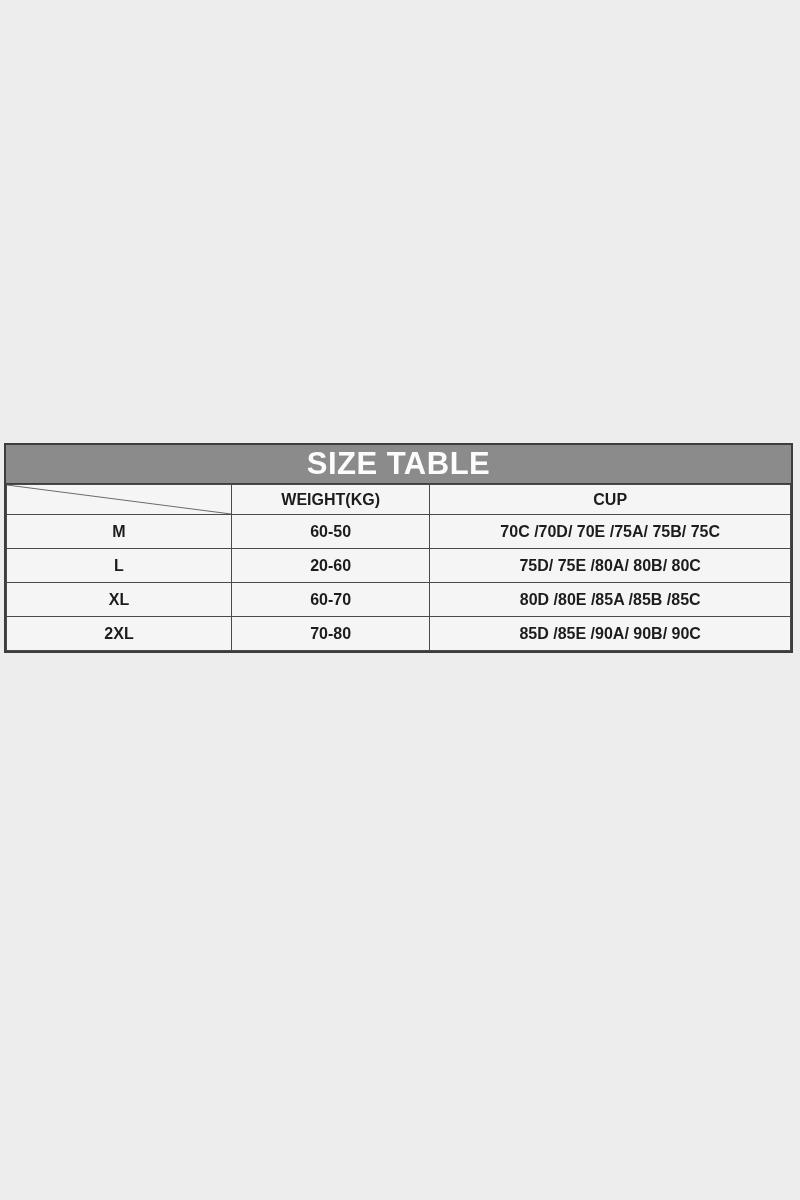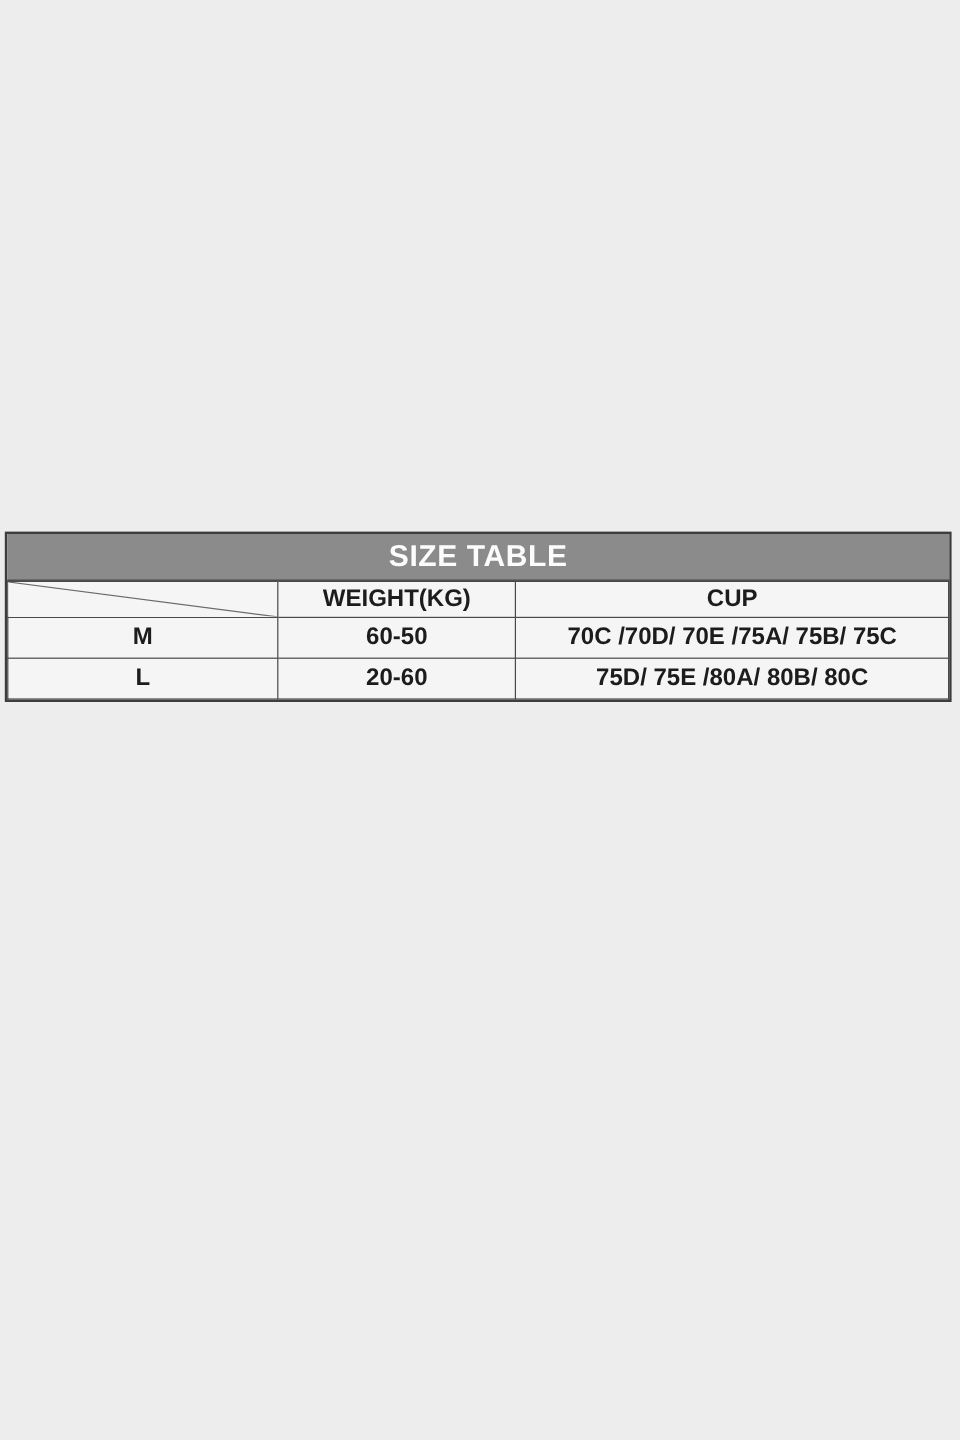--- a/index.html
+++ b/index.html
@@ -26,38 +26,38 @@
   .title-bar {
     height: 38px;
     background: #8b8b8b;
     border-bottom: 1px solid #3d3d3d;
     display: flex;
     align-items: center;
     justify-content: center;
   }
   .title-bar span {
     color: #fcfcfc;
-    font-size: 25px;
+    font-size: 31px;
     font-weight: bold;
     letter-spacing: 0.5px;
   }
   table.size-grid {
     width: 100%;
     border-collapse: collapse;
     table-layout: fixed;
   }
   table.size-grid th,
   table.size-grid td {
     border: 1px solid #4a4a4a;
     background: #f5f5f5;
     text-align: center;
     vertical-align: middle;
     font-weight: bold;
     color: #1c1c1c;
-    font-size: 20px;
+    font-size: 16px;
     padding: 0;
     overflow: hidden;
     white-space: nowrap;
   }
   table.size-grid thead th {
     height: 29px;
   }
   table.size-grid tbody td {
     height: 33px;
   }
@@ -103,16 +103,26 @@
       <tr>
         <td>M</td>
         <td>60-50</td>
         <td>70C /70D/ 70E /75A/ 75B/ 75C</td>
       </tr>
       <tr>
         <td>L</td>
         <td>20-60</td>
         <td>75D/ 75E /80A/ 80B/ 80C</td>
       </tr>
+      <tr>
+        <td>XL</td>
+        <td>60-70</td>
+        <td>80D /80E /85A /85B /85C</td>
+      </tr>
+      <tr>
+        <td>2XL</td>
+        <td>70-80</td>
+        <td>85D /85E /90A/ 90B/ 90C</td>
+      </tr>
     </tbody>
   </table>
 
 </div>
 
 </body></html>

